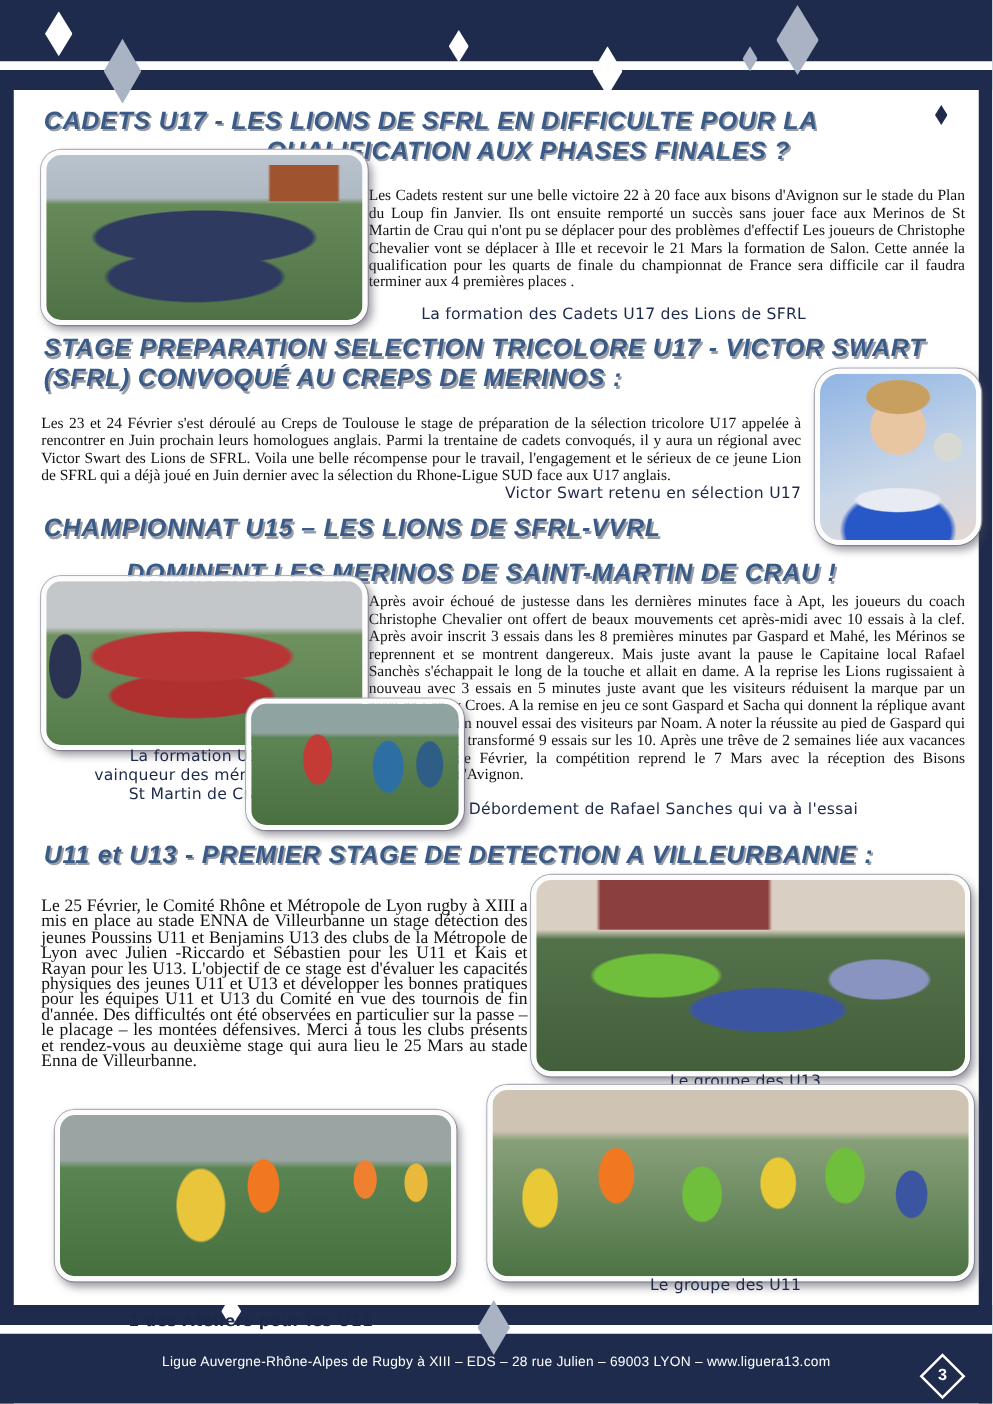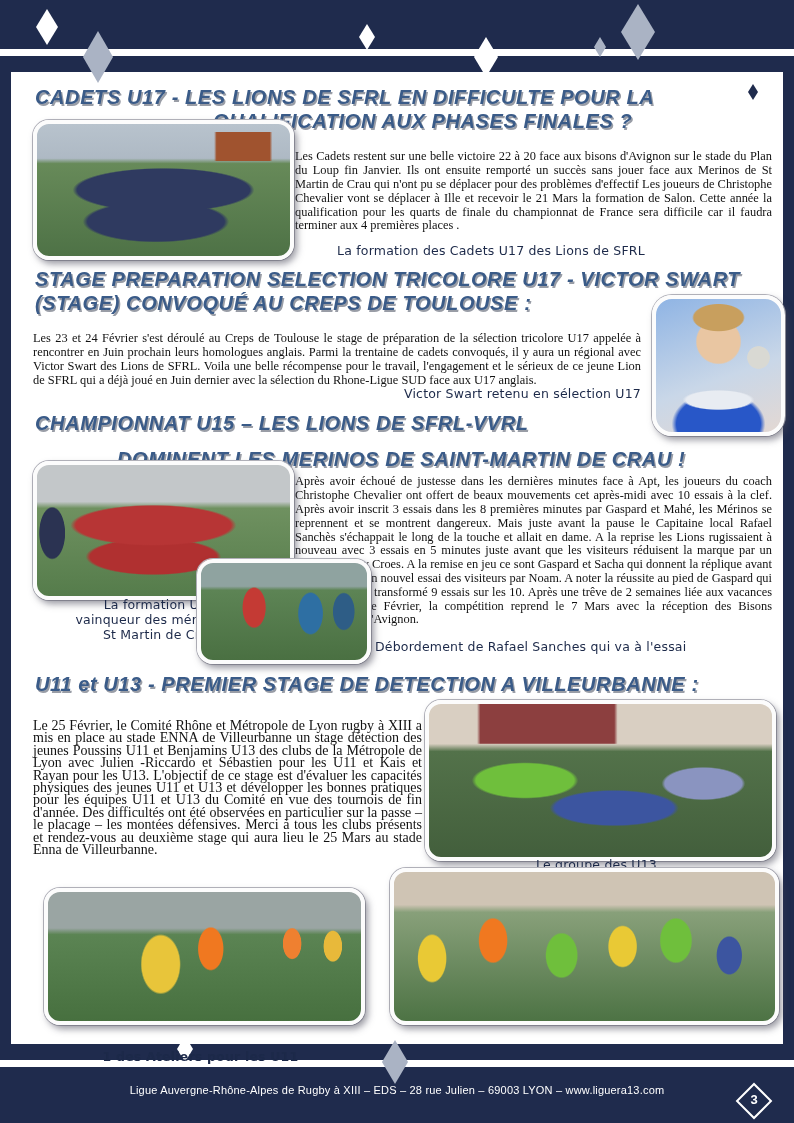--- a/index.html
+++ b/index.html
@@ -112,44 +112,45 @@
   <div class="diamond dm-gray" style="left:621px;top:4px;width:34px;height:56px;"></div>
   <div class="diamond dm-navy" style="left:748px;top:84px;width:10px;height:16px;"></div>
 
   <div class="headline" style="left:35px;top:86px;">CADETS U17 - LES LIONS DE SFRL EN DIFFICULTE POUR LA</div>
   <div class="headline" style="left:213px;top:110px;">QUALIFICATION AUX PHASES FINALES ?</div>
   <div class="photo photo-u17" style="left:33px;top:120px;width:253px;height:132px;"></div>
   <p class="body-text" style="left:295px;top:138px;width:477px;">Les Cadets restent sur une belle victoire 22 à 20 face aux bisons d'Avignon sur le stade du Plan du Loup fin Janvier. Ils ont ensuite remporté un succès sans jouer face aux Merinos de St Martin de Crau qui n'ont pu se déplacer pour des problèmes d'effectif Les joueurs de Christophe Chevalier vont se déplacer à Ille et recevoir le 21 Mars la formation de Salon. Cette année la qualification pour les quarts de finale du championnat de France sera difficile car il faudra terminer aux 4 premières places .</p>
   <div class="caption" style="left:296px;top:243px;padding-left:41px;">La formation des Cadets U17 des Lions de SFRL</div>
 
   <div class="headline" style="left:35px;top:268px;">STAGE PREPARATION SELECTION TRICOLORE U17 - VICTOR SWART</div>
-  <div class="headline" style="left:35px;top:292px;">(STAGE) CONVOQUÉ AU CREPS DE TOULOUSE :</div>
+  <div class="headline" style="left:35px;top:292px;">(SFRL) CONVOQUÉ AU CREPS DE MERINOS :</div>
   <p class="body-text" style="left:33px;top:320px;width:608px;">Les 23 et 24 Février s'est déroulé au Creps de Toulouse le stage de préparation de la sélection tricolore U17 appelée à rencontrer en Juin prochain leurs homologues anglais. Parmi la trentaine de cadets convoqués, il y aura un régional avec Victor Swart des Lions de SFRL. Voila une belle récompense pour le travail, l'engagement et le sérieux de ce jeune Lion de SFRL qui a déjà joué en Juin dernier avec la sélection du Rhone-Ligue SUD face aux U17 anglais.</p>
   <div class="caption right" style="left:33px;top:386px;width:608px;">Victor Swart retenu en sélection U17</div>
   <div class="photo photo-victor" style="left:652px;top:295px;width:125px;height:133px;border-radius:20px;"></div>
 
   <div class="headline" style="left:35px;top:412px;text-align:right;">CHAMPIONNAT U15 – LES LIONS DE SFRL-VVRL</div>
-  <div class="headline" style="left:101px;top:448px;margin-left:16px;">DOMINENT LES MERINOS DE SAINT-MARTIN DE CRAU !</div>
+  <div class="headline" style="left:101px;top:448px;">DOMINENT LES MERINOS DE SAINT-MARTIN DE CRAU !</div>
   <div class="photo photo-u15" style="left:33px;top:461px;width:253px;height:131px;"></div>
   <div class="caption center" style="left:33px;top:597px;width:253px;">
     <div>La formation U15</div>
     <div>vainqueur des mérinos de</div>
     <div>St Martin de Crau</div>
   </div>
   <p class="body-text" style="left:295px;top:463px;width:477px;"><span>Après avoir échoué de justesse dans les dernières minutes face à Apt, les joueurs du coach Christophe Chevalier ont offert de beaux mouvements cet après-midi avec 10 essais à la clef. Après avoir inscrit 3 essais dans les 8 premières minutes par Gaspard et Mahé, les Mérinos se reprennent et se montrent dangereux. Mais juste avant la pause le Capitaine local Rafael Sanchès s'échappait le long de la touche et allait en dame. A la reprise les Lions rugissaient à nouveau avec 3 essais en 5 minutes juste avant que les visiteurs réduisent la marque par un essai de Lenny Croes. A la remise en jeu ce sont Gaspard et Sacha qui donnent la réplique avant un </span><span class="wrap-spacer"></span><span>nouvel essai des visiteurs par Noam. A noter la réussite au pied de Gaspard qui a transformé 9 essais sur les 10. Après une trêve de 2 semaines liée aux vacances de Février, la compétition reprend le 7 Mars avec la réception des Bisons d'Avignon.</span></p>
   <div class="photo photo-action" style="left:197px;top:559px;width:166px;height:97px;z-index:6;"></div>
   <div class="caption" style="left:375px;top:639px;">Débordement de Rafael Sanches qui va à l'essai</div>
 
   <div class="headline" style="left:35px;top:673px;">U11 et U13 - PREMIER STAGE DE DETECTION A VILLEURBANNE :</div>
   <p class="body-text small" style="left:33px;top:706px;width:389px;">Le 25 Février, le Comité Rhône et Métropole de Lyon rugby à XIII a mis en place au stade ENNA de Villeurbanne un stage détection des jeunes Poussins U11 et Benjamins U13 des clubs de la Métropole de Lyon avec Julien -Riccardo et Sébastien pour les U11 et Kais et Rayan pour les U13. L'objectif de ce stage est d'évaluer les capacités physiques des jeunes U11 et U13 et développer les bonnes pratiques pour les équipes U11 et U13 du Comité en vue des tournois de fin d'année. Des difficultés ont été observées en particulier sur la passe – le placage – les montées défensives. Merci à tous les clubs présents et rendez-vous au deuxième stage qui aura lieu le 25 Mars au stade Enna de Villeurbanne.</p>
   <div class="photo photo-u13" style="left:425px;top:700px;width:343px;height:153px;"></div>
   <div class="caption center" style="left:425px;top:857px;width:343px;">Le groupe des U13</div>
   <div class="photo photo-u11a" style="left:44px;top:888px;width:313px;height:129px;"></div>
   <div class="caption center" style="left:44px;top:1049px;width:313px;font-weight:bold;">1 des Ateliers pour les U11</div>
   <div class="photo photo-u11g" style="left:390px;top:868px;width:381px;height:149px;"></div>
+  <div class="caption center" style="left:390px;top:1020px;width:381px;">Le groupe des U11</div>
 
   <div class="band bottom"></div>
   <div class="stripe bottom"></div>
   <div class="diamond dm-white" style="left:177px;top:1036px;width:16px;height:26px;z-index:4;"></div>
   <div class="diamond dm-gray" style="left:382px;top:1040px;width:26px;height:44px;z-index:4;"></div>
   <div class="footer-text">Ligue Auvergne-Rhône-Alpes de Rugby à XIII – EDS – 28 rue Julien – 69003  LYON – www.liguera13.com</div>
   <div class="page-num-diamond"></div>
   <div class="page-num">3</div>
 
 </div>

